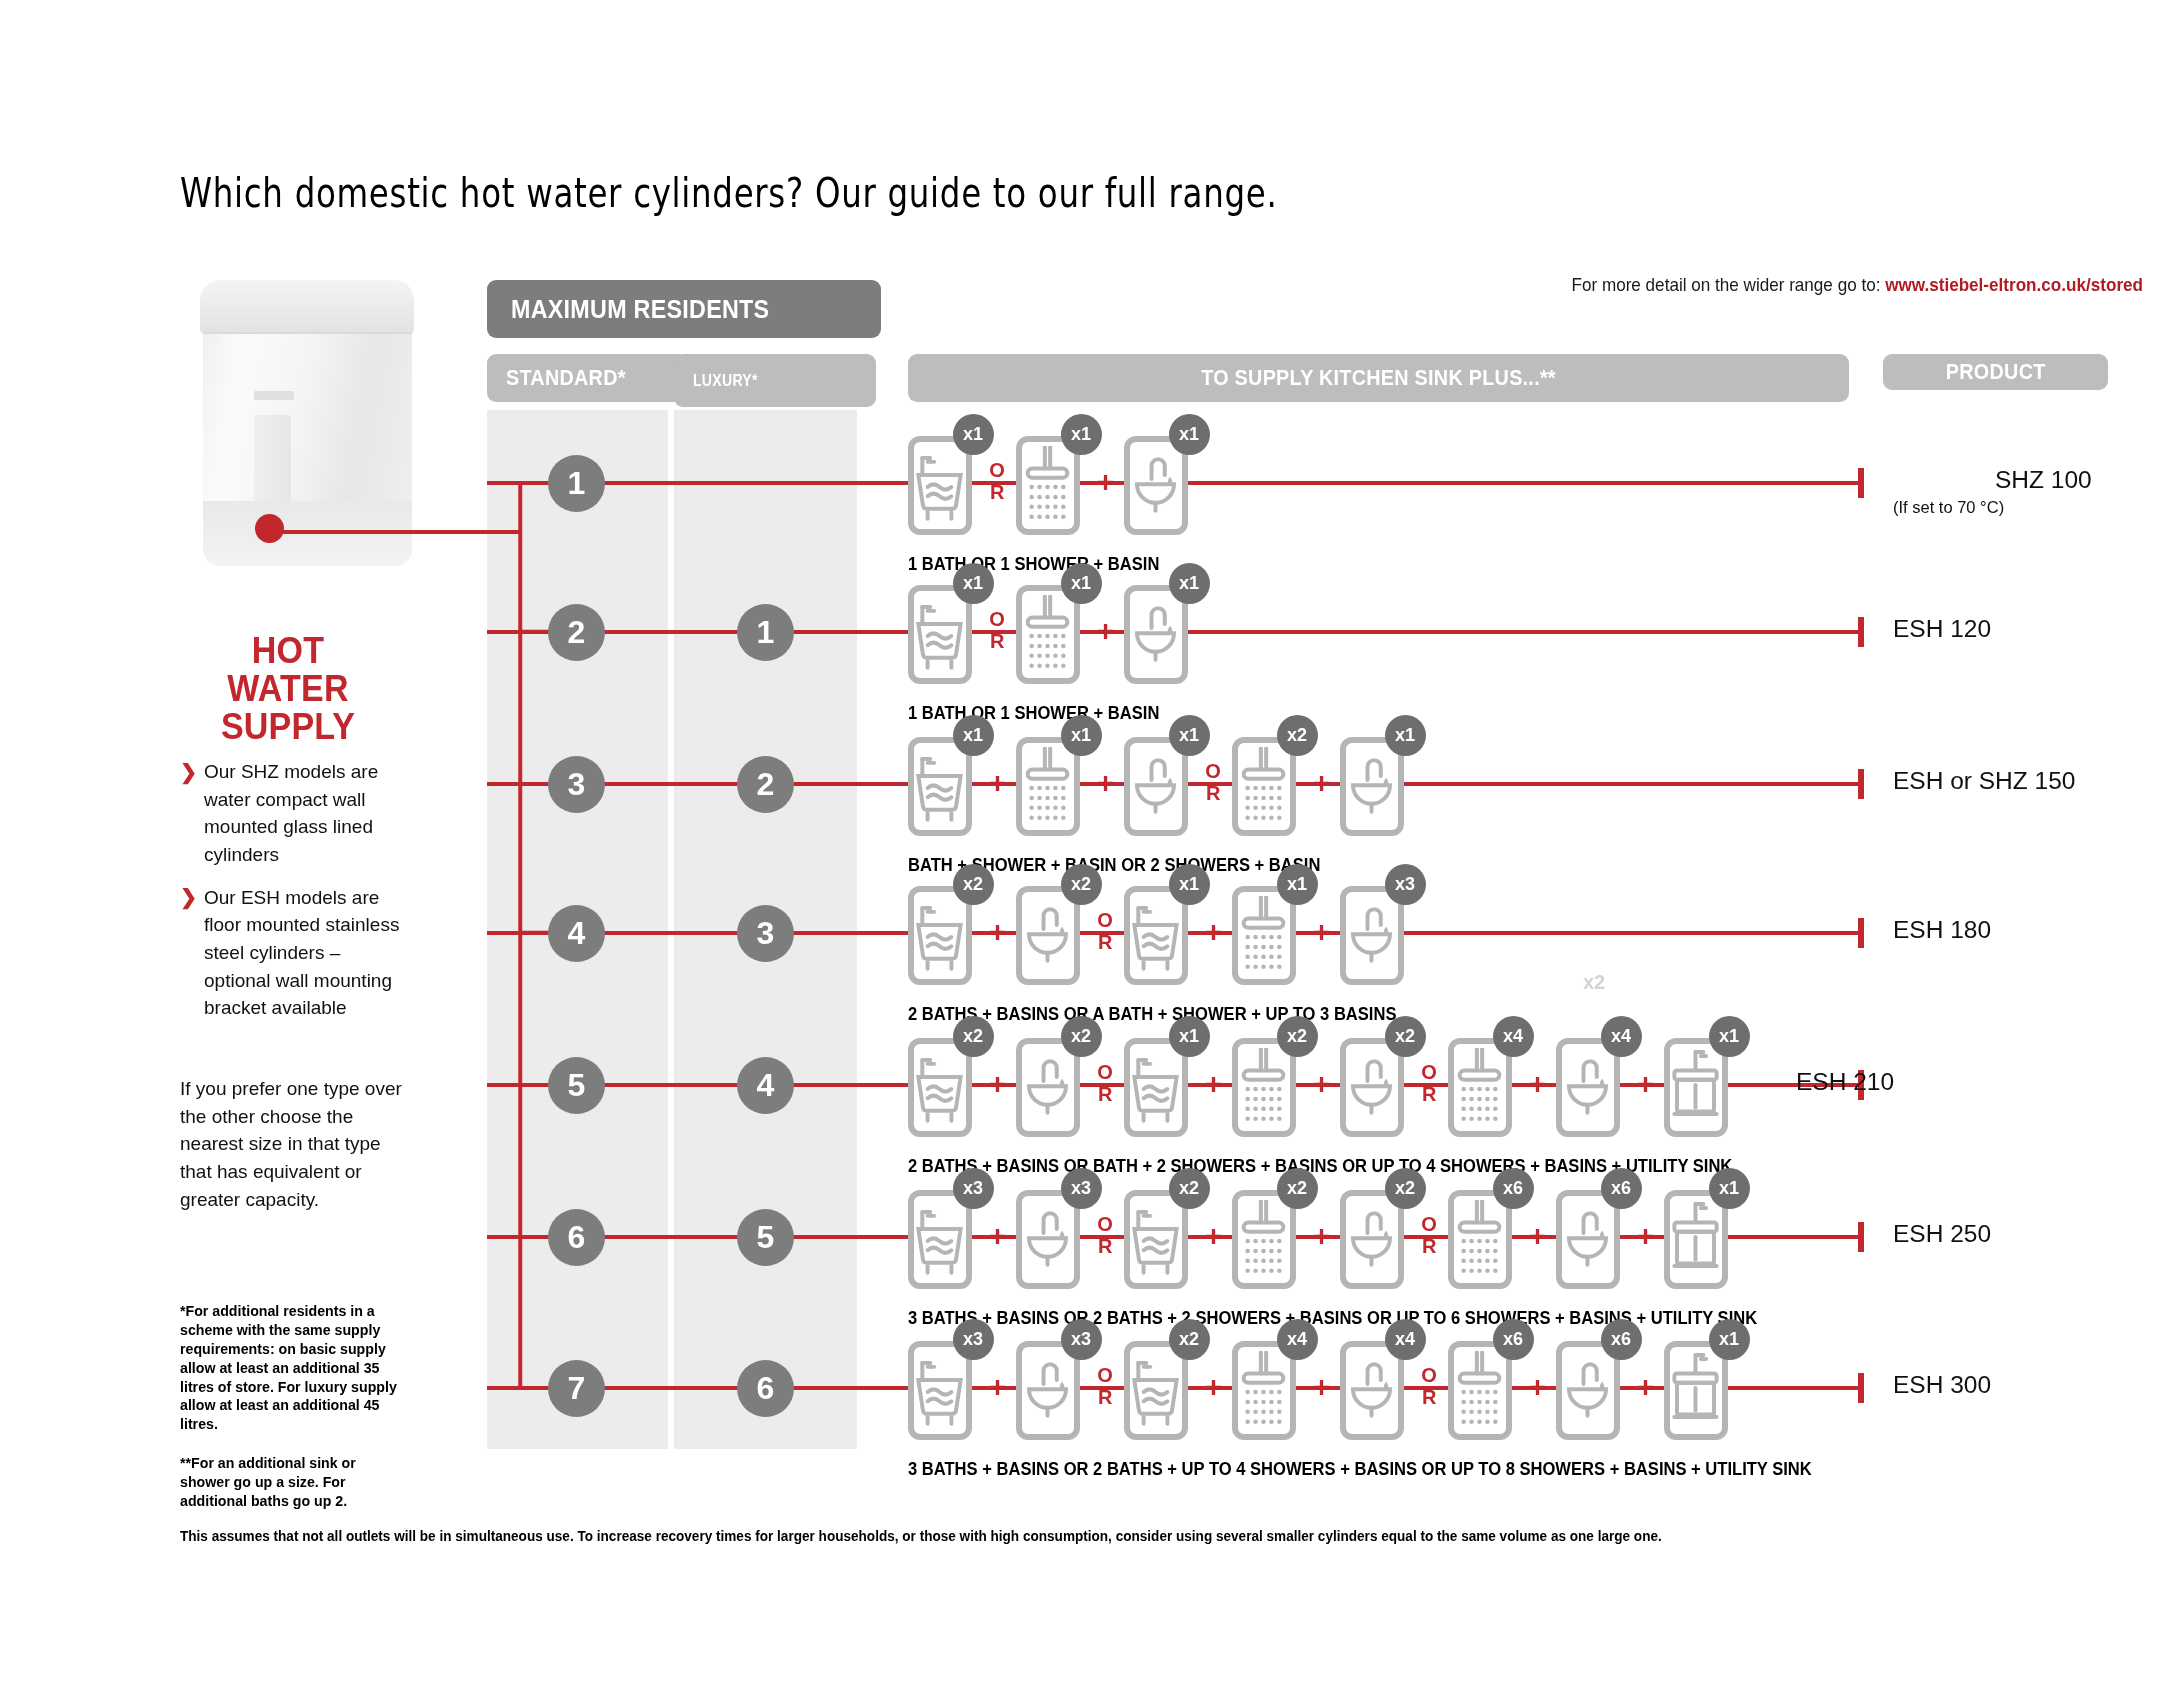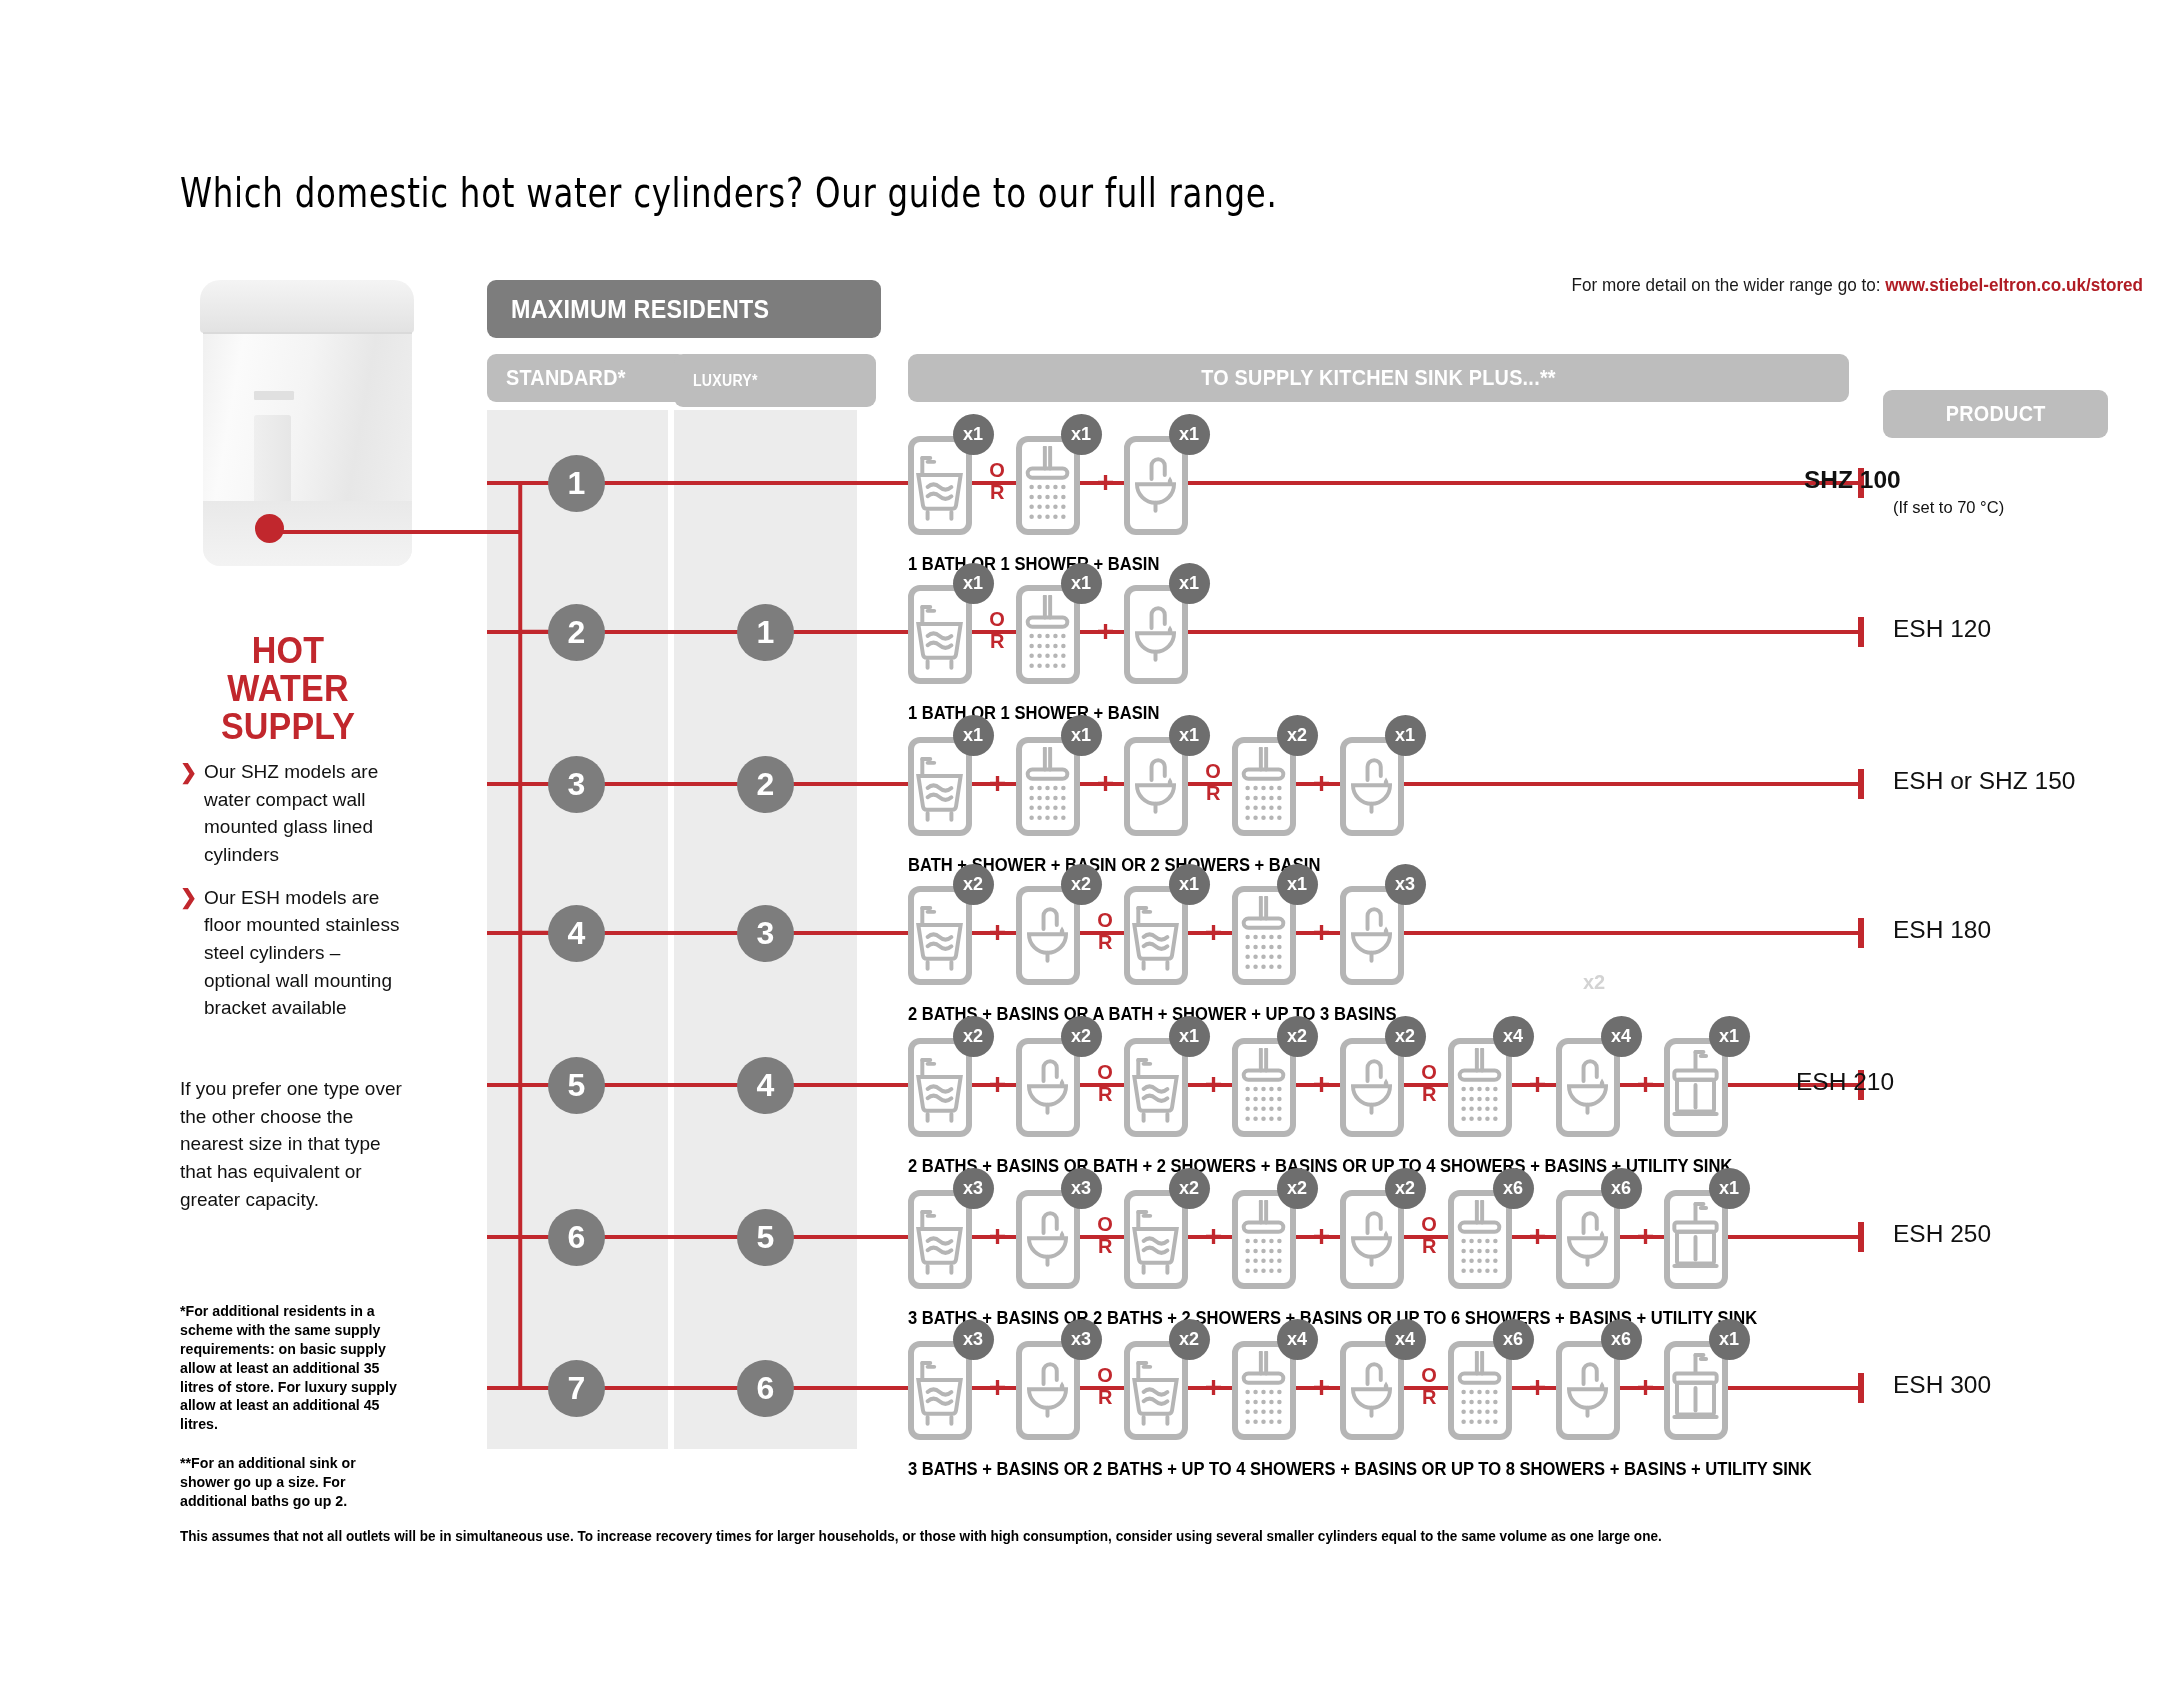--- a/index.html
+++ b/index.html
@@ -23,22 +23,22 @@
   .bar{position:absolute;color:#fff;font-weight:700;display:flex;align-items:center;
        letter-spacing:0.3px;border-radius:9px;}
   #bar-max{left:487px;top:280px;width:370px;height:58px;background:#7d7d7d;
            padding-left:24px;font-size:26.5px;}
   #bar-std{left:487px;top:354px;width:181px;height:48px;background:#bdbdbd;
            padding-left:18.5px;font-size:22.5px;}
   #bar-lux{left:674px;top:354px;width:183px;height:53px;background:#bdbdbd;
            padding-left:18.5px;font-size:16px;}
   #bar-supply{left:908px;top:354px;width:941px;height:48px;background:#bdbdbd;
               justify-content:center;font-size:22.5px;}
-  #bar-product{left:1883px;top:354px;width:225px;height:48px;background:#bdbdbd;
-               justify-content:center;font-size:22.5px;margin-top:36px;}
+  #bar-product{left:1883px;top:354px;width:225px;height:36px;background:#bdbdbd;
+               justify-content:center;font-size:22.5px;}
   .bar span{display:block;transform:scaleX(.88);transform-origin:center;}
   #bar-max span,#bar-std span,#bar-lux span{transform-origin:left center;}
 
   
   .band{position:absolute;top:410px;height:1039px;background:#ececec;}
   #band-std{left:487px;width:181px;}
   #band-lux{left:674px;width:183px;}
 
   
   #cyl{position:absolute;left:188px;top:268px;width:238px;height:314px;}
@@ -245,21 +245,21 @@
    <path d="M12 58 h56 a28 28 0 0 1 -56 0 Z"></path>
    <path d="M40 86 v12"></path>
  </g>
  <path d="M62 46 q7 10 0 14 q-7 -4 0 -14Z" fill="#b5b5b5"></path>
           </svg>
           <div class="badge">x1</div>
         </div>
       </div>
       <div class="caption" style="left: 908px;">1 BATH OR 1 SHOWER + BASIN</div>
       <div class="endcap" style="left: 1858px;"></div>
-      <div class="prodlabel" style="left: 1804px; font-weight: bold;">SHZ 100</div>
+      <div class="prodlabel" style="left: 1995px;">SHZ 100</div>
       <div class="prodsub" style="left: 1893px;">(If set to 70 °C)</div>
     </div>
     <div class="row" style="top: 632px;">
       <div class="redline" style="left: 487px; width: 1371px;"></div>
       <div class="numcircle" style="left: 548px;">2</div>
       <div class="numcircle" style="left: 737px;">1</div>
       <div class="icons" style="left: 908px; width: 288px;">
         <div class="iconwrap">
           <div class="ibox"></div>
           <svg class="gsvg" viewBox="0 0 80 118">

